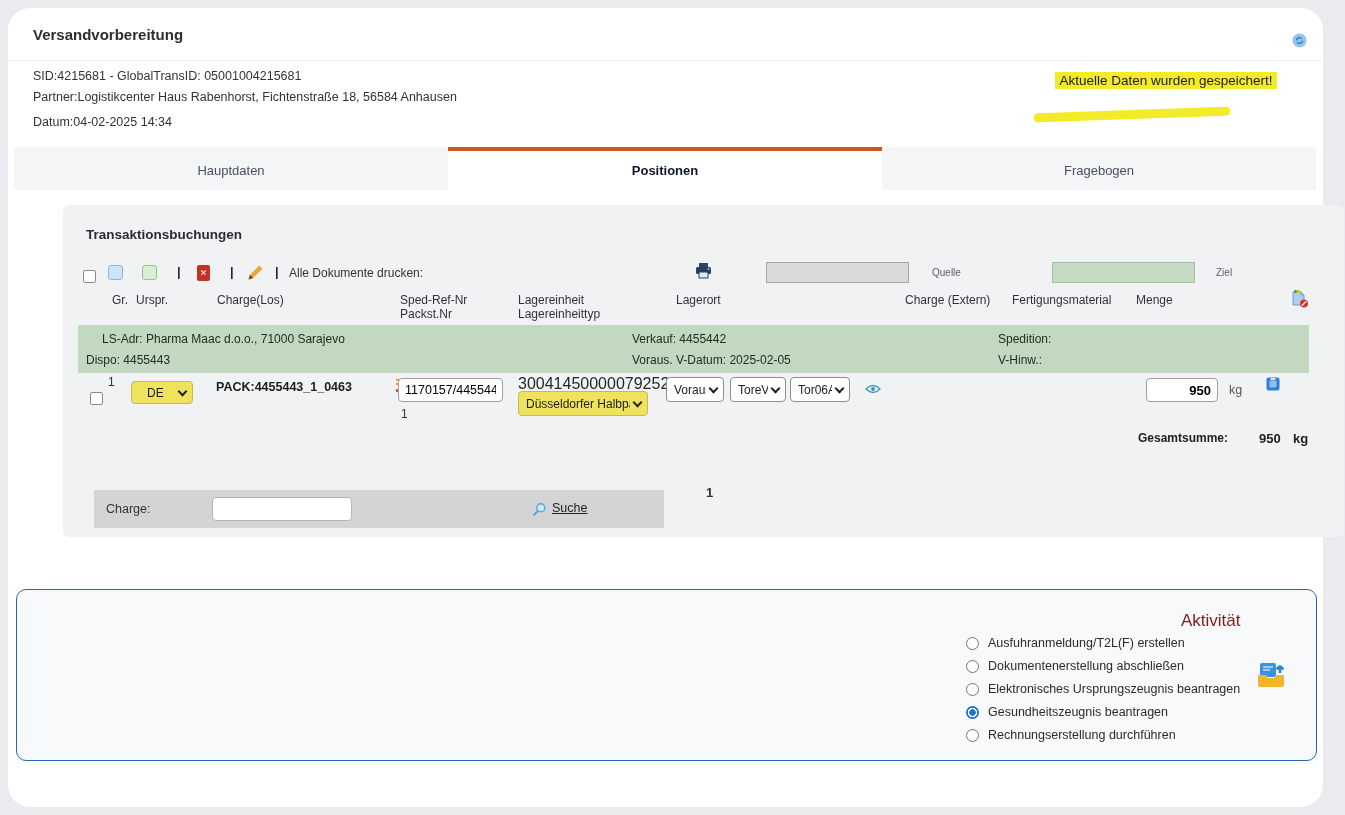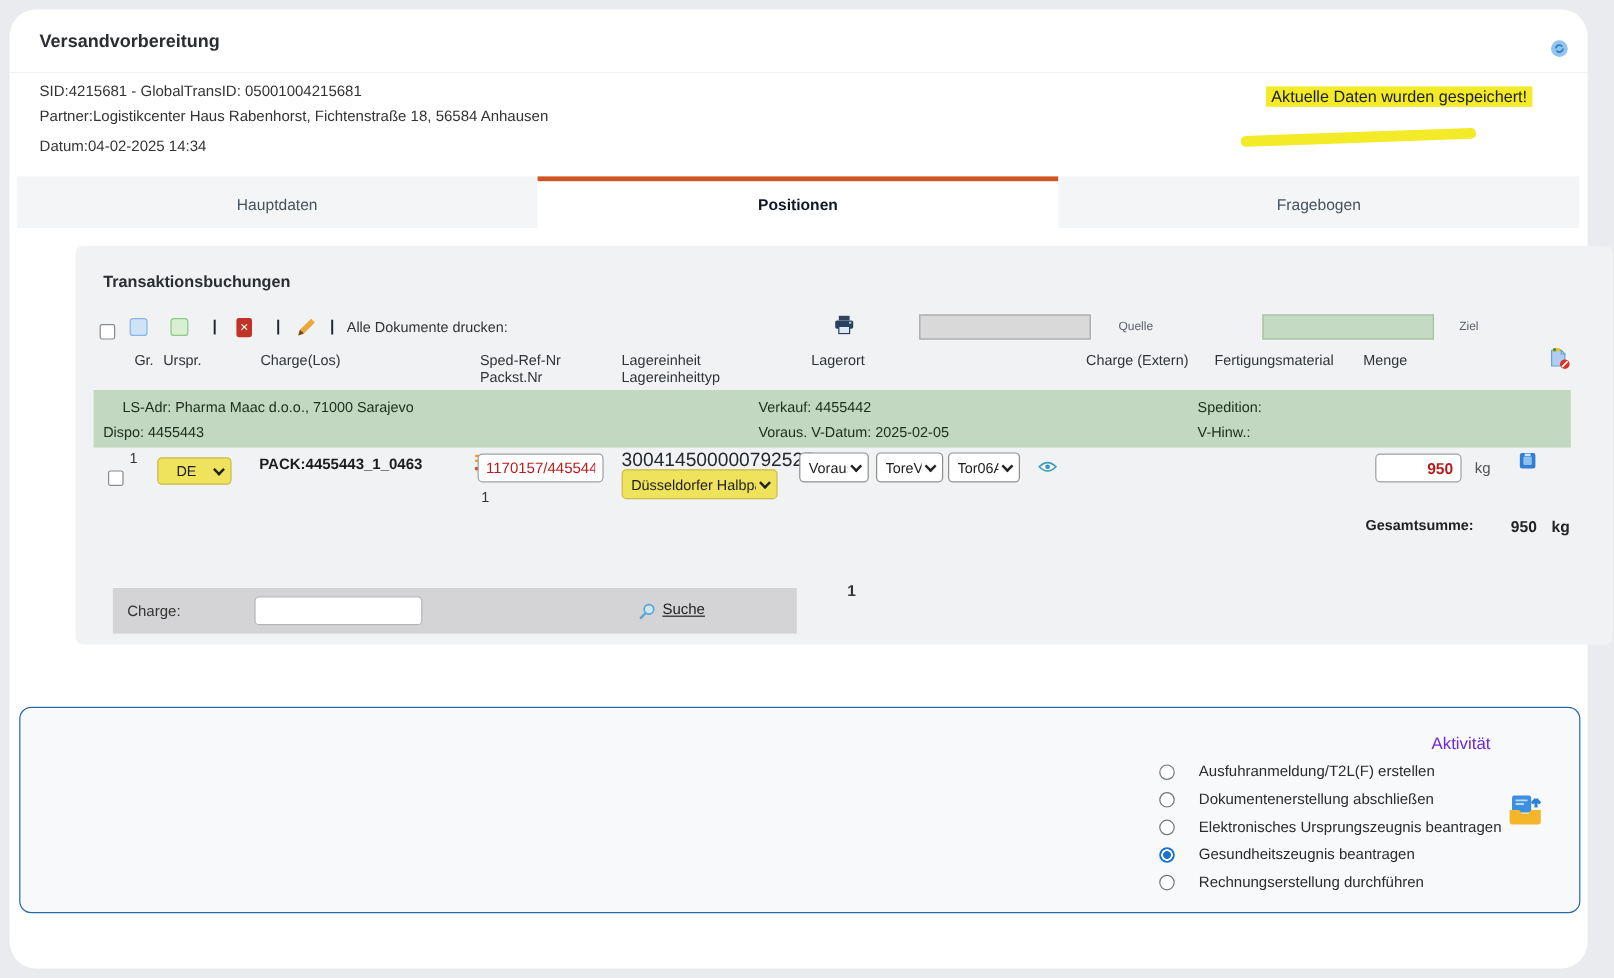--- a/index.html
+++ b/index.html
@@ -39,38 +39,38 @@
   .sq.green{background:#d9efd2;border:1px solid #8cc983;}
   .del-ic{width:13px;height:16px;background:#c13326;border-radius:2px;color:#fff;
     font-size:9px;font-weight:bold;display:flex;align-items:center;justify-content:center;}
   .grayfield{width:143px;height:21px;background:#d9d9d9;border:1px solid #a6a6a6;}
   .greenfield{width:143px;height:21px;background:#c5dac3;border:1px solid #a3bfa1;}
   .mini-label{font-size:10px;color:#5a5f66;}
   .colhead{font-size:12px;color:#2f3338;line-height:14px;white-space:nowrap;}
   .band{background:var(--group-band);}
   .band .bt{font-size:12px;color:#20301f;white-space:nowrap;}
   .txt-input{border:1px solid #9f9f9f;border-radius:4px;background:#fff;font-size:12.5px;
-    font-family:inherit;padding:0 6px;color:#b91c1c;}
+    font-family:inherit;padding:0 6px;color:#000000;}
   .sel{background:#fff;border:1px solid #8e8e8e;border-radius:4px;display:flex;align-items:center;
     padding:0 5px 0 7px;font-size:12px;color:#1d1d1d;cursor:pointer;}
   .sel .lbl{flex:1;overflow:hidden;white-space:nowrap;}
   .sel.yellow{background:var(--field-yellow);border-color:#c9ba4b;}
   .chev{width:7px;height:7px;border-right:2px solid #222;border-bottom:2px solid #222;
     transform:rotate(45deg);flex:none;margin:-3px 1px 0 4px;}
   .bold{font-weight:bold;}
   .pagebar{background:#d4d4d6;display:flex;align-items:center;}
   .suche-link{font-size:12.5px;color:#222;text-decoration:underline;cursor:pointer;}
   
   .activity{background:#f8f9fb;border:1.5px solid var(--activity-border);border-radius:10px;}
   .radio{width:13px;height:13px;border:1px solid #757575;border-radius:50%;background:#fff;
     display:inline-block;flex:none;}
   .radio.checked{border:none;
     background:radial-gradient(circle,var(--radio-blue) 0 3px,#fff 3.5px 4.6px,var(--radio-blue) 5px);}
-  .opt{display:flex;align-items:center;gap:20px;font-size:12.5px;color:#2b2b2b;cursor:pointer;}
-  .aktiv-label{font-size:14px;color:#6d28d9;margin-left:12px;}
+  .opt{display:flex;align-items:center;gap:9px;font-size:12.5px;color:#2b2b2b;cursor:pointer;}
+  .aktiv-label{font-size:17px;color:#7f1d1d;}
 </style>
 </head>
 <body>
 
 <div class="card">
 
   <div class="abs page-title" style="left:25px;top:18px;">Versandvorbereitung</div>
 
   <svg class="abs" style="left:1284px;top:25px;" width="15" height="15" viewBox="0 0 15 15">
     <circle cx="7.5" cy="7.5" r="7" fill="#93c4ee"></circle>

